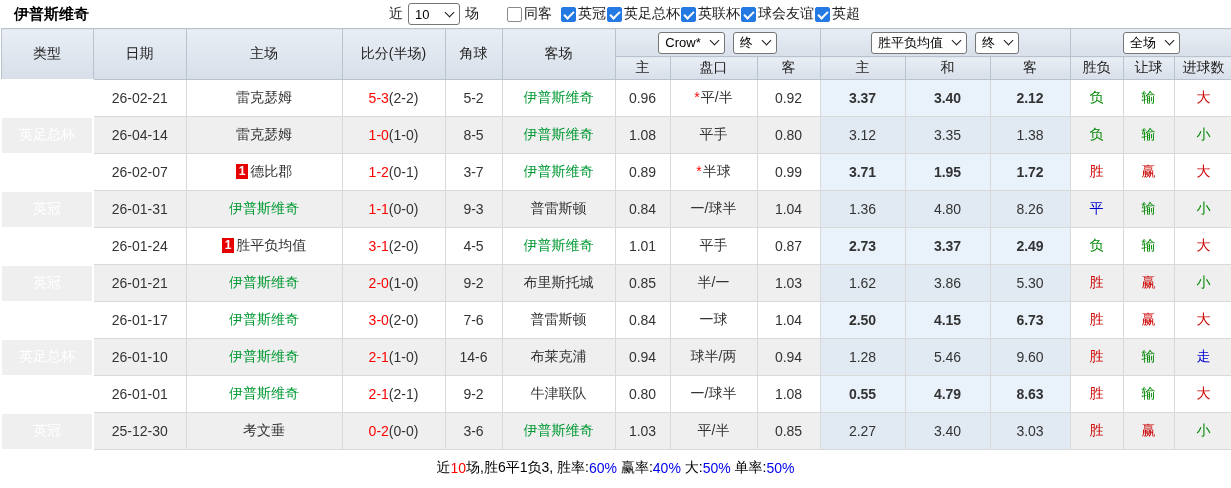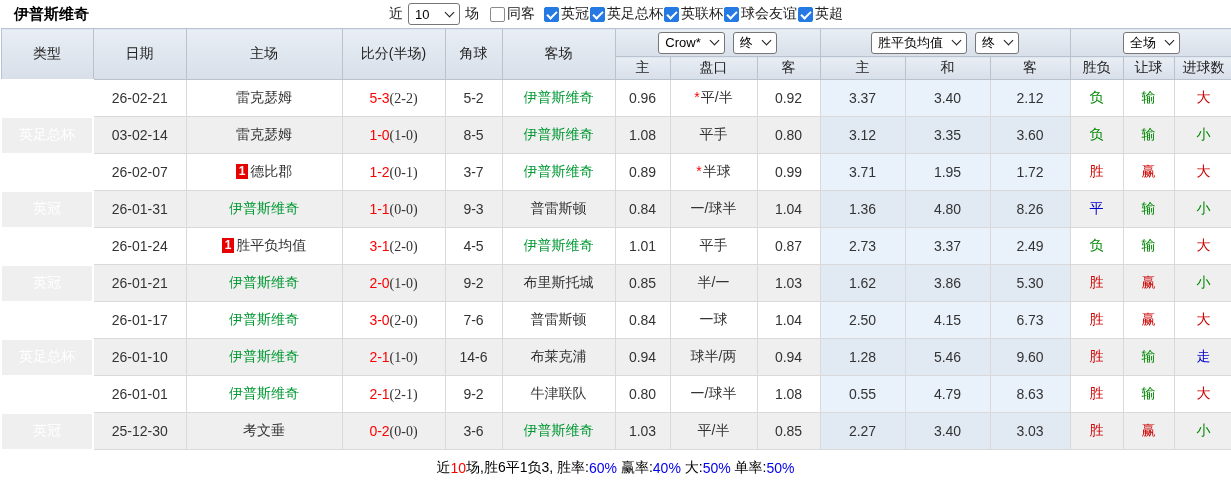--- a/index.html
+++ b/index.html
@@ -40,28 +40,28 @@
   thead th {
     background:linear-gradient(#e9eef5,#d8dfe9);
     border:1px solid #b9c3cf; font-weight:normal; color:#222; font-size:14px;
   }
   thead tr.hr1 th { height:28px; }
   thead tr.hr2 th { height:23px; }
   .selwrap { display:flex; justify-content:center; gap:8px; }
   tbody td { border:1px solid #d9d9d9; height:37px; font-size:14px; color:#333; }
   tr.odd  td { background:#ffffff; }
   tr.even td { background:#efefef; }
-  tr.odd  td.avg { background:#e9f1fb; }
+  tr.odd  td.avg { background:#e9f1fb;font-weight:bold; }
   tr.even td.avg { background:#e1e9f2; }
   td.lg { color:#fff; border:2px solid #fff; font-size:14px; }
   td.lg-red  { background:#cc3300; }
   td.lg-blue { background:#0000cc; }
   .self { color:#009933; }
   .score { color:#ff0000; }
-  .half { color:#333;font-family:Liberation Serif, serif; }
+  .half { color:#333; }
   .star { color:#ff0000; margin-right:1px; }
   .badge1 {
     display:inline-block; background:#e60000; color:#fff; font-weight:bold;
     font-size:12px; line-height:15px; padding:0 3px; margin-right:2px; vertical-align:1px;
   }
   .c-red   { color:#cc0000; }
   .c-green { color:#008800; }
   .c-blue  { color:#0000cc; }
   
   .summary { height:35px; display:flex; align-items:center; justify-content:center; font-size:14px; color:#000; white-space:pre; }
@@ -73,21 +73,21 @@
 
 <div class="toolbar">
   <span class="title">伊普斯维奇</span>
   <div class="controls">
     <span class="lbl">近</span>
     <span class="sel" style="min-width:52px">
       <span>10</span>
       <span class="chev"></span>
     </span>
     <span class="lbl">场</span>
-    <span class="cb-item" style="margin-left:6px">
+    <span class="cb-item" style="margin-left:23px">
       <span class="cb" id="same-away-cb"></span>
       <span class="lbl">同客</span>
     </span>
     <span id="league-filters" style="display:inline-flex;align-items:center;gap:1px;margin-left:4px">
         <span class="cb-item">
           <span class="cb checked"></span>
           <span class="lbl">英冠</span>
         </span>
         <span class="cb-item">
           <span class="cb checked"></span>
@@ -193,31 +193,31 @@
     <td>0.92</td>
     <td class="avg">3.37</td>
     <td class="avg">3.40</td>
     <td class="avg">2.12</td>
     <td class="c-green">负</td>
     <td class="c-green">输</td>
     <td class="c-red">大</td>
   </tr>
       <tr class="even">
     <td class="lg lg-blue">英足总杯</td>
-    <td>03-02-14</td>
+    <td>26-04-14</td>
     <td><span>雷克瑟姆</span></td>
     <td><span class="score">1-0</span><span class="half">(1-0)</span></td>
     <td>8-5</td>
     <td><span class="self">伊普斯维奇</span></td>
     <td>1.08</td>
     <td><span>平手</span></td>
     <td>0.80</td>
     <td class="avg">3.12</td>
     <td class="avg">3.35</td>
-    <td class="avg">3.60</td>
+    <td class="avg">1.38</td>
     <td class="c-green">负</td>
     <td class="c-green">输</td>
     <td class="c-green">小</td>
   </tr>
       <tr class="odd">
     <td class="lg lg-red">英冠</td>
     <td>26-02-07</td>
     <td><span class="badge1" style="display: inline-block;">1</span><span>德比郡</span></td>
     <td><span class="score">1-2</span><span class="half">(0-1)</span></td>
     <td>3-7</td>

